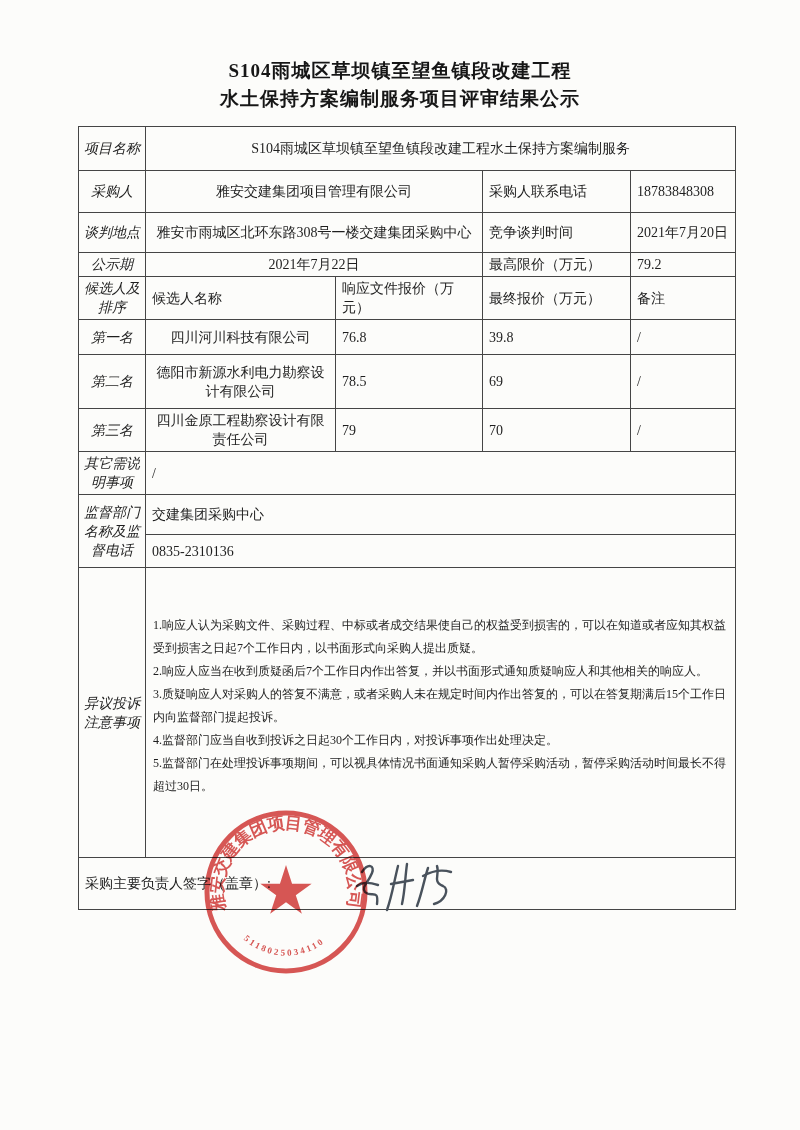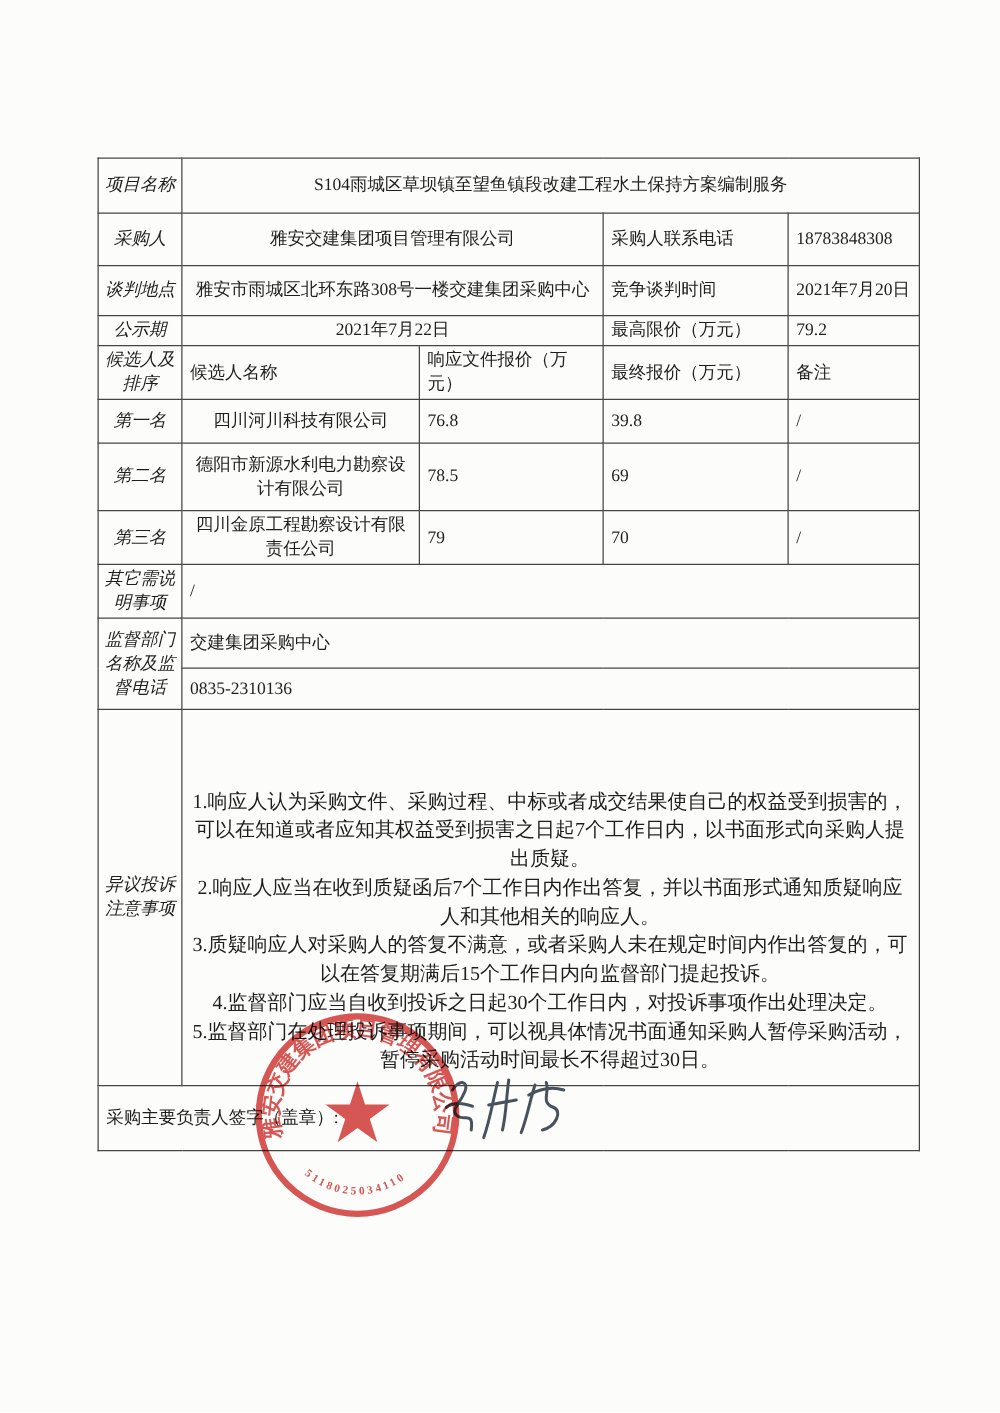--- a/index.html
+++ b/index.html
@@ -24,39 +24,43 @@
   td{
     border:1.6px solid #454545;
     font-size:14px;line-height:19px;
     padding:2px 6px;vertical-align:middle;
     word-break:break-all;
   }
   td.lab{text-align:center;padding:2px 3px;font-style:italic;}
   td.ctr{text-align:left;}
   td.val{text-align:center;margin-left:12px;}
   td.objection-cell{
-    vertical-align:top;text-align:center;
-    padding:62px 8px 8px 7px;line-height:23px;font-size:16px;
+    vertical-align:top;text-align:left;
+    padding:46px 8px 8px 7px;line-height:23px;font-size:12px;
   }
   .obj-item{margin:0;}
   td.sign-cell{position:relative;font-size:14px;padding-left:6px;}
   .stamp{
     position:absolute;left:200px;top:806px;width:172px;height:172px;
     pointer-events:none;mix-blend-mode:multiply;opacity:0.88;
   }
   .signature{
     position:absolute;left:352px;top:856px;width:110px;height:64px;
     pointer-events:none;
   }
 </style>
 </head>
 <body>
 
 <div class="page">
 
+  <div class="doc-title">
+    <div>S104雨城区草坝镇至望鱼镇段改建工程</div>
+    <div>水土保持方案编制服务项目评审结果公示</div>
+  </div>
 
   <table class="main">
     <colgroup>
       <col style="width:67px">
         <col style="width:190px">
         <col style="width:147px">
       <col style="width:148px">
         <col style="width:105px">
     </colgroup>
 

